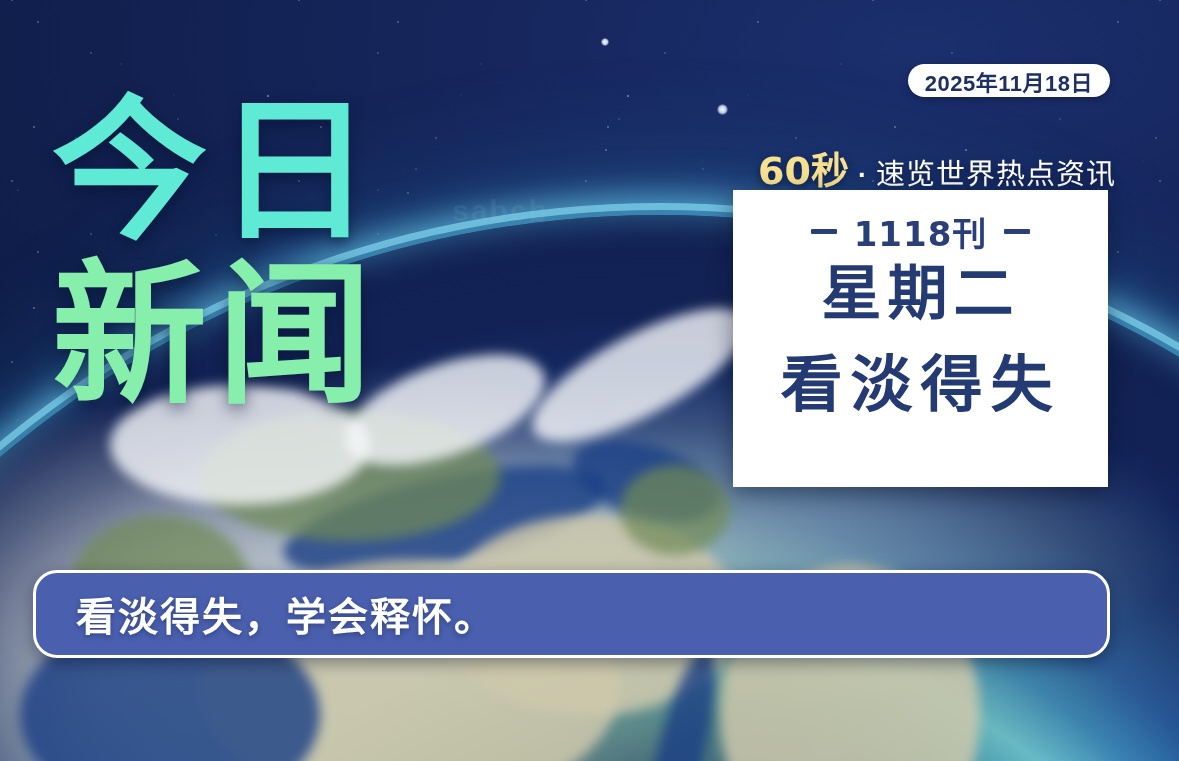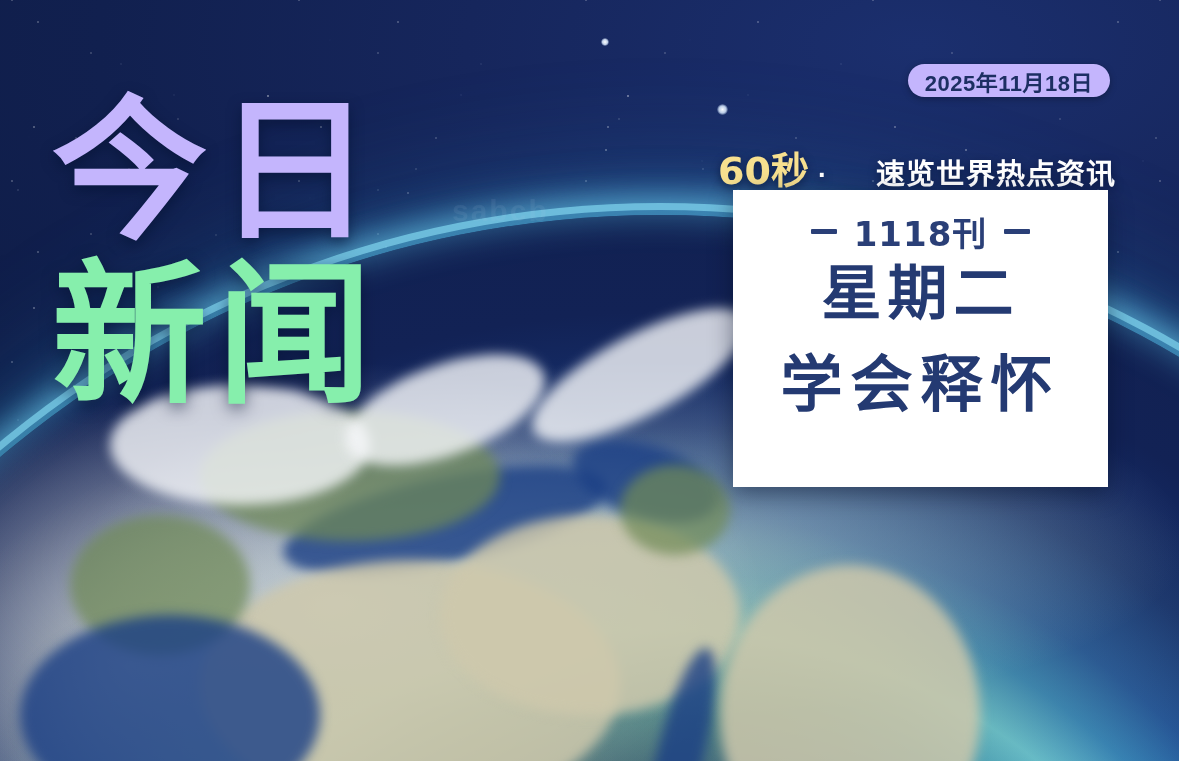--- a/index.html
+++ b/index.html
@@ -131,40 +131,40 @@
   }
   .title-line {
     font-family: "DejaVu Sans", "Liberation Sans", sans-serif;
     font-weight: 700;
     line-height: .98;
     letter-spacing: 10px;
     white-space: nowrap;
   }
   .title-line.top {
     font-size: 155px;
-    color: #c4b5fd;
+    color: #5eead4;
     text-shadow: 0 5px 14px rgba(4,16,48,.55);
   }
   .title-line.bottom {
     font-size: 155px;
     color: #86efac;
     text-shadow: 0 5px 16px rgba(4,16,48,.55);
     margin-top: 12px;
   }
 
   
   .date-pill {
     position: absolute;
     right: 69px;
     top: 64px;
     height: 33px;
     padding: 0 17px;
     display: flex;
     align-items: center;
-    background: #c4b5fd;
+    background: #ffffff;
     border-radius: 17px;
     color: #1d2f63;
     font-size: 22px;
     font-weight: 700;
     letter-spacing: .5px;
     box-shadow: 0 2px 7px rgba(0,0,0,.28);
     white-space: nowrap;
   }
 
   
@@ -186,24 +186,23 @@
     letter-spacing: 0px;
   }
   .tagline .dot {
     font-size: 27px;
     font-weight: 700;
     color: #ffffff;
     padding: 0 5px;
   }
   .tagline .rest {
     font-size: 29px;
-    font-weight: 700;
+    font-weight: 400;
     color: #ffffff;
     letter-spacing: 1px;
-    margin-left: 40px;
   }
 
   
   .info-card {
     position: absolute;
     left: 733px;
     top: 190px;
     width: 375px;
     height: 297px;
     background: #ffffff;
@@ -323,17 +322,20 @@
     <span class="rest">速览世界热点资讯</span>
   </div>
 
   <div class="info-card">
     <div class="issue-row">
       <span class="dash"></span>
       <span>1118刊</span>
       <span class="dash"></span>
     </div>
     <div class="weekday">星期二</div>
-    <div class="lunar">学会释怀</div>
-  </div>
-
+    <div class="lunar">看淡得失</div>
+  </div>
+
+  <div class="quote-banner">
+    <span class="quote-text">看淡得失，学会释怀。</span>
+  </div>
 
 </div>
 
 </body></html>

